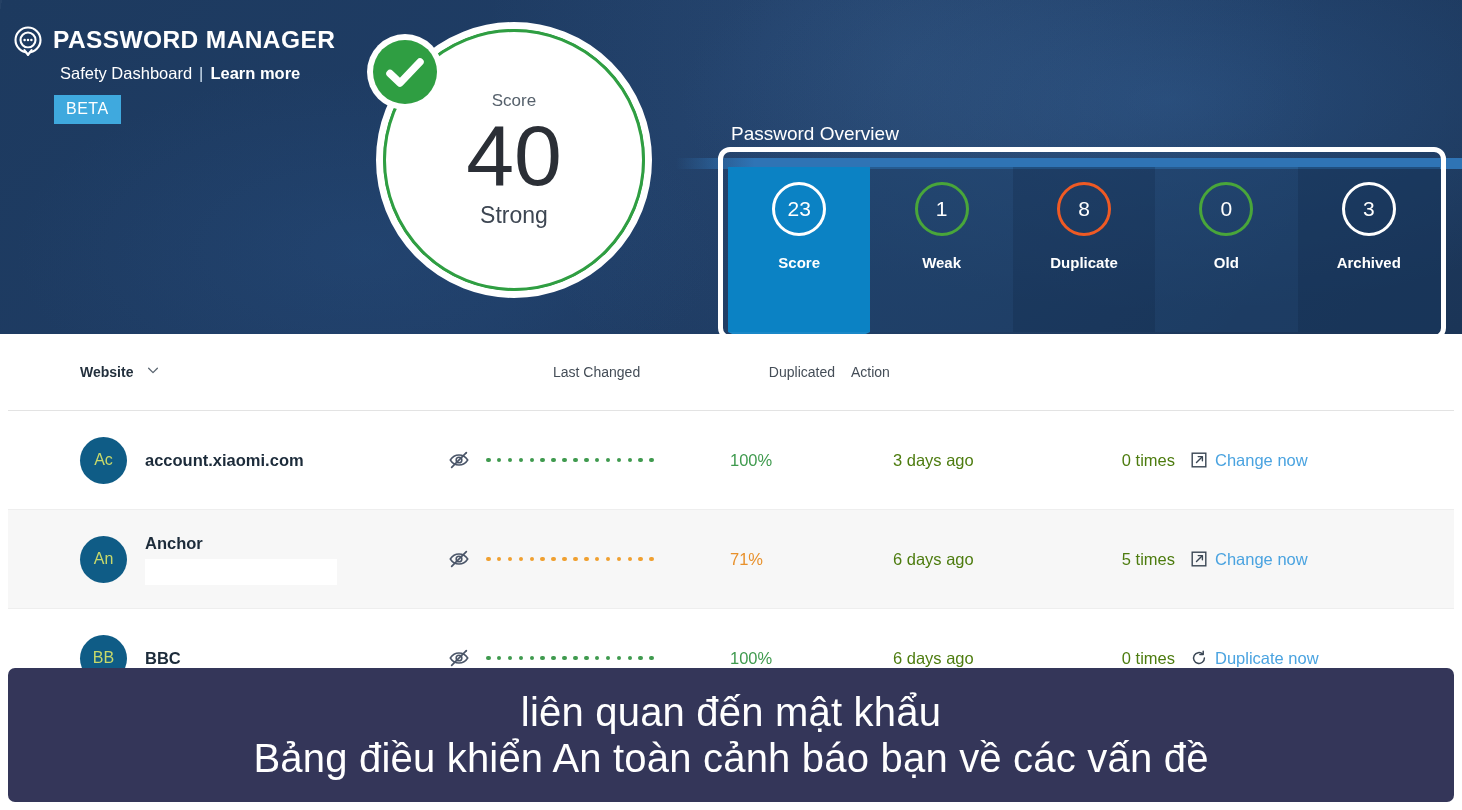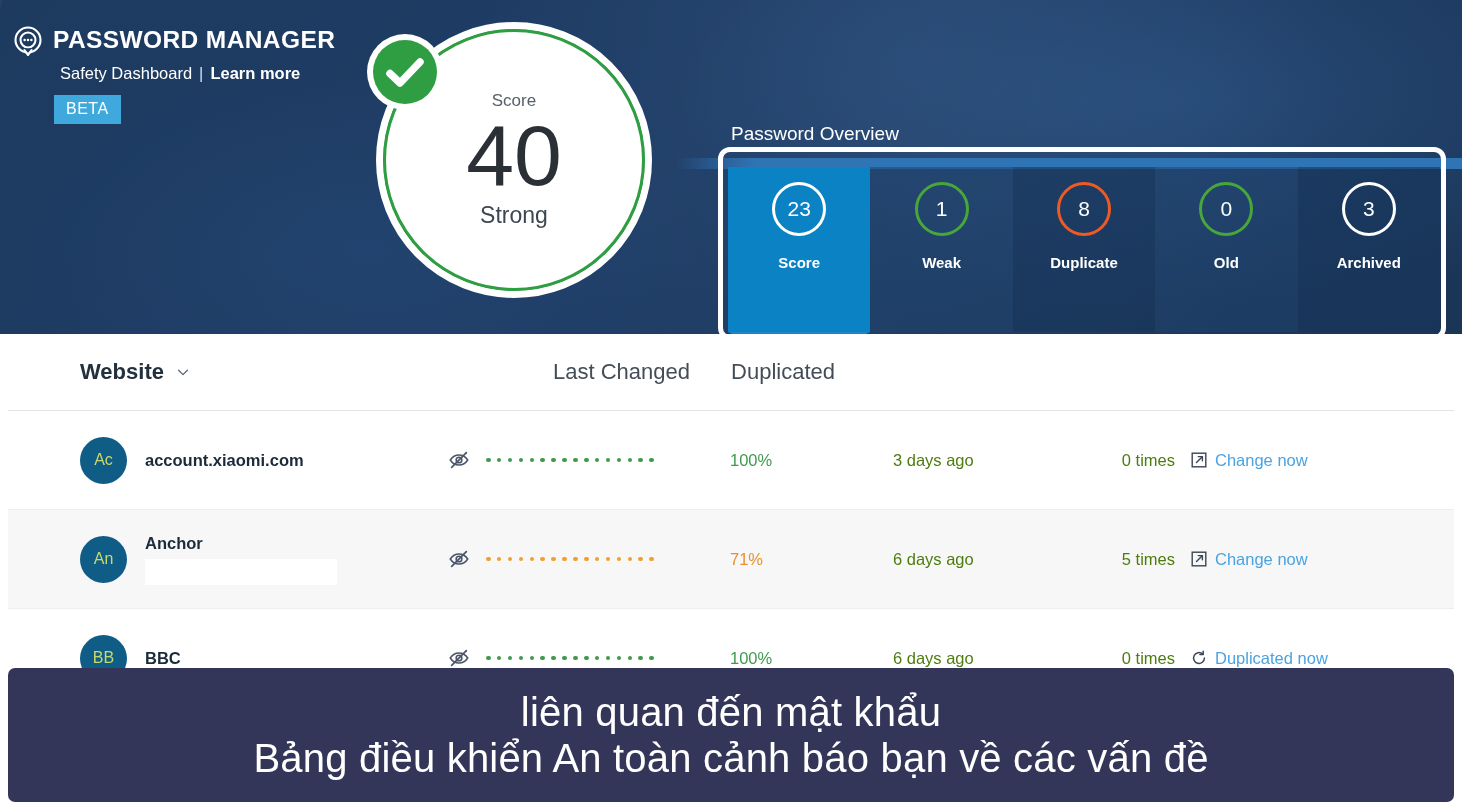--- a/index.html
+++ b/index.html
@@ -205,21 +205,21 @@
     margin-right: 8px;
   }
   .row.alt { background: #f7f7f7; }
   .c-site   { width: 382px; padding-left: 72px; }
   .c-str    { width: 340px; padding-left: 58px; }
   .c-pct    { width: 118px; text-align: left; }
   .c-chg    { width: 182px; padding-left: 45px; }
   .c-dup    { width: 145px; padding-left: 3px; text-align: right; }
   .c-act    { width: 255px; padding-left: 16px; }
 
-  .th { font-size: 22px; color: #444d57; }
+  .th { font-size: 14px; color: #444d57; }
   .th.bold { font-weight: bold; color: #23303d; }
   .chev { display: inline-block; margin-left: 8px; color: #5b6671; font-size: 13px; }
 
   .site-cell { display: flex; align-items: center; gap: 18px; padding-left: 0; }
   .avatar {
     width: 47px; height: 47px;
     border-radius: 50%;
     background: #0f5c86;
     color: #c8d96a;
     display: flex; align-items: center; justify-content: center;
@@ -356,20 +356,23 @@
           </svg>
       </span>
     </div>
     <div class="c-pct"></div>
     <div class="c-chg">
       <span class="th">Last Changed</span>
     </div>
     <div class="c-dup">
       <span class="th">Duplicated</span>
     </div>
+    <div class="c-act">
+      <span class="th">Action</span>
+    </div>
   </div>
 
   <div id="table-body">
       <div class="row">
         <div class="c-site" style="padding-left:72px">
           <div class="site-cell">
             <span class="avatar">Ac</span>
             <span class="site-block">
               <span class="site-name">account.xiaomi.com</span>
             </span>
@@ -505,21 +508,21 @@
         </div>
         <div class="c-pct"><span class="pct green">100%</span></div>
         <div class="c-chg"><span class="cell-text">6 days ago</span></div>
         <div class="c-dup"><span class="cell-text">0 times</span></div>
         <div class="c-act">
           <span class="action-link">
             <span class="act-icon"><svg viewBox="0 0 16 16" width="16" height="16">
                 <path d="M13.4 8a5.4 5.4 0 1 1-1.7-3.9" fill="none" stroke="#3a4654" stroke-width="1.5" stroke-linecap="round"></path>
                 <path d="M12.2 1.3 V4.6 H8.9" fill="none" stroke="#3a4654" stroke-width="1.5" stroke-linecap="round" stroke-linejoin="round"></path>
               </svg></span>
-            <span>Duplicated now</span>
+            <span>Duplicate now</span>
           </span>
         </div>
       </div>
     </div>
 </div>
 
 <div class="caption">
   <div class="caption-line">liên quan đến mật khẩu</div>
   <div class="caption-line">Bảng điều khiển An toàn cảnh báo bạn về các vấn đề</div>
 </div>

